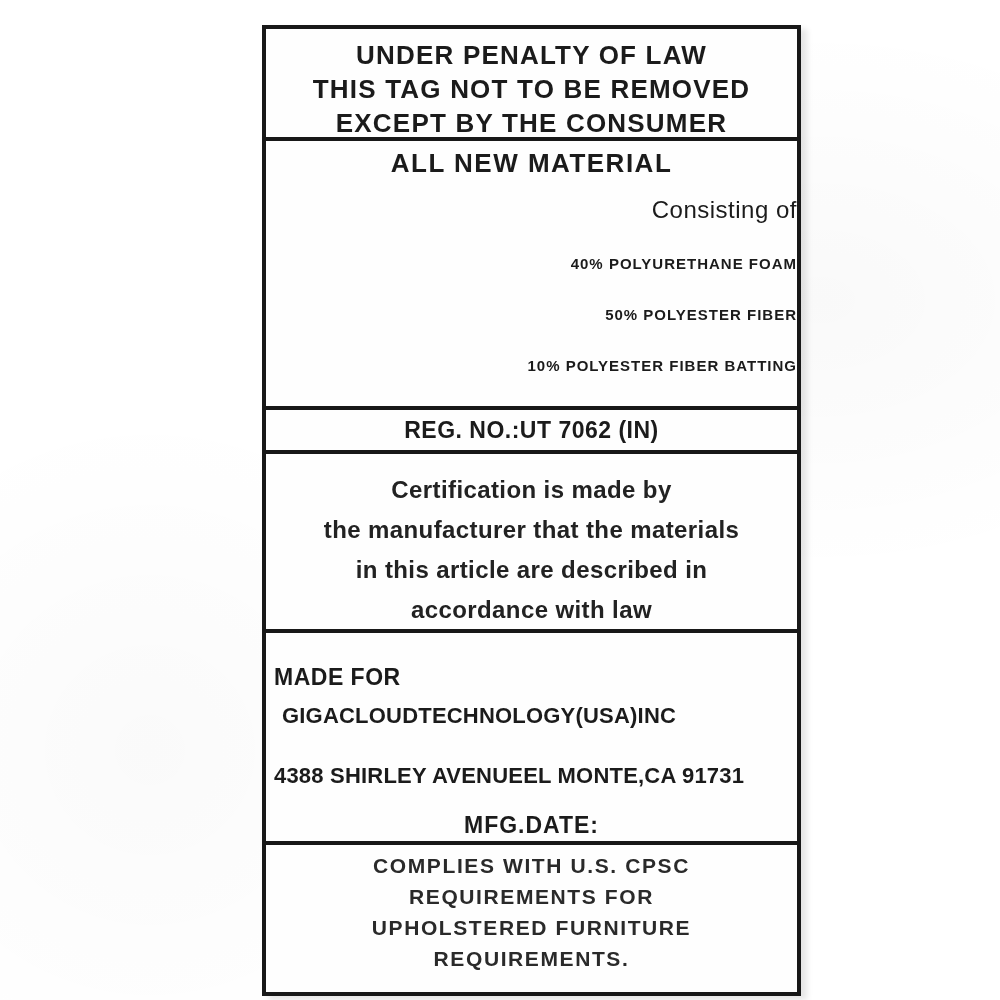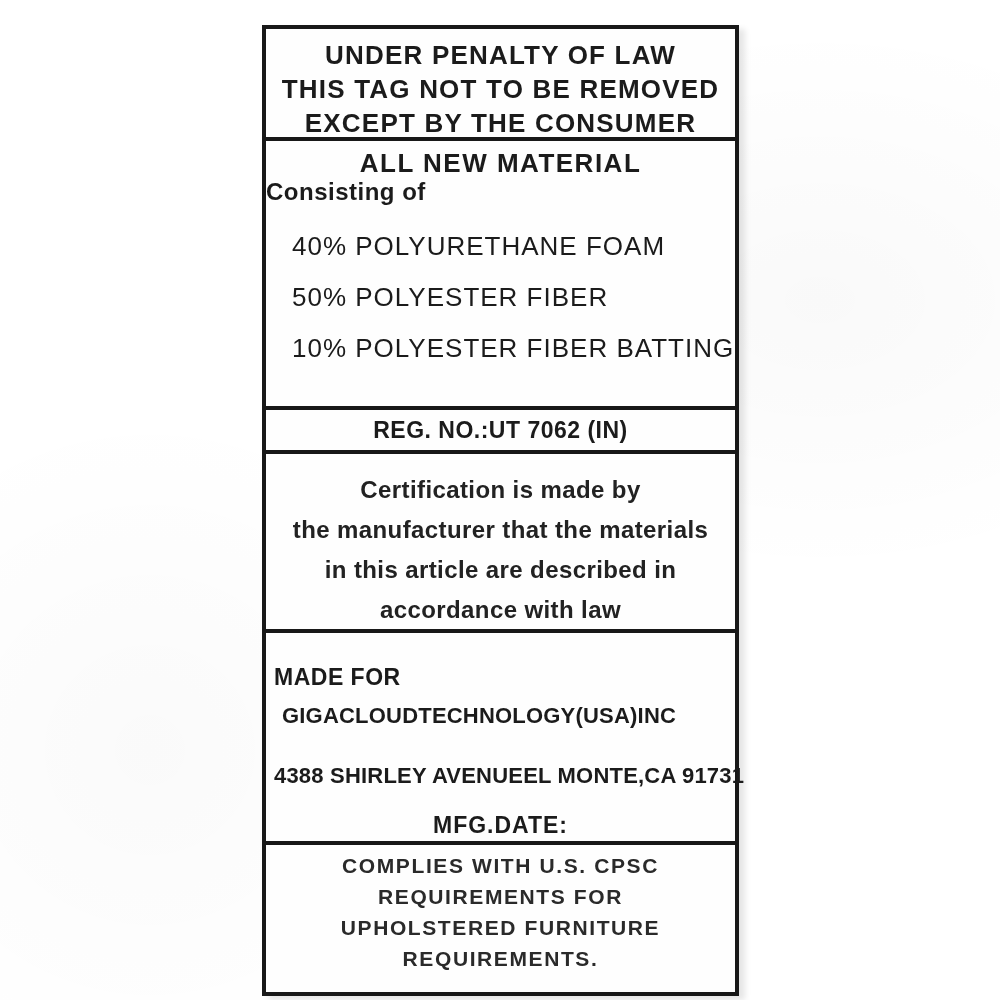--- a/index.html
+++ b/index.html
@@ -13,21 +13,21 @@
     position: relative;
     width: 1000px; height: 1000px;
     background:
       radial-gradient(ellipse 600px 400px at 82% 30%, rgba(0,0,0,0.025), rgba(0,0,0,0) 70%),
       radial-gradient(ellipse 500px 500px at 15% 75%, rgba(0,0,0,0.02), rgba(0,0,0,0) 70%),
       #ffffff;
   }
   .label {
     position: absolute;
     left: 262px; top: 25px;
-    width: 477px;
+    width: 539px;
     color: #1b1b1b;
     box-shadow: 6px 4px 6px rgba(0,0,0,0.10);
     background: #fefefe;
   }
   .box {
     border: 4px solid #181818;
     background: #fefefe;
     width: 100%;
   }
   .box + .box { margin-top: -4px; }
@@ -52,38 +52,40 @@
     padding-top: 7px;
   }
   .mat-title {
     text-align: center;
     font-weight: bold;
     font-size: 26px;
     line-height: 30px;
     letter-spacing: 1.5px;
   }
   .mat-sub {
-    text-align: left;
-    font-weight: bold;
+    text-align: right;
+    font-weight: normal;
     font-size: 24px;
     line-height: 28px;
     letter-spacing: 0.5px;
+    margin-top: 18px;
   }
   .mat-list {
     list-style: none;
     margin-top: 27px;
     padding-left: 26px;
   }
   .mat-list li {
-    font-weight: normal;
-    font-size: 26px;
+    font-weight: bold;
+    font-size: 15px;
     line-height: 26px;
     letter-spacing: 1px;
     margin-bottom: 25px;
     white-space: nowrap;
+    text-align: right;
   }
 
   
   .sec-reg {
     height: 48px;
     display: flex;
     align-items: center;
     justify-content: center;
   }
   .reg-text {

